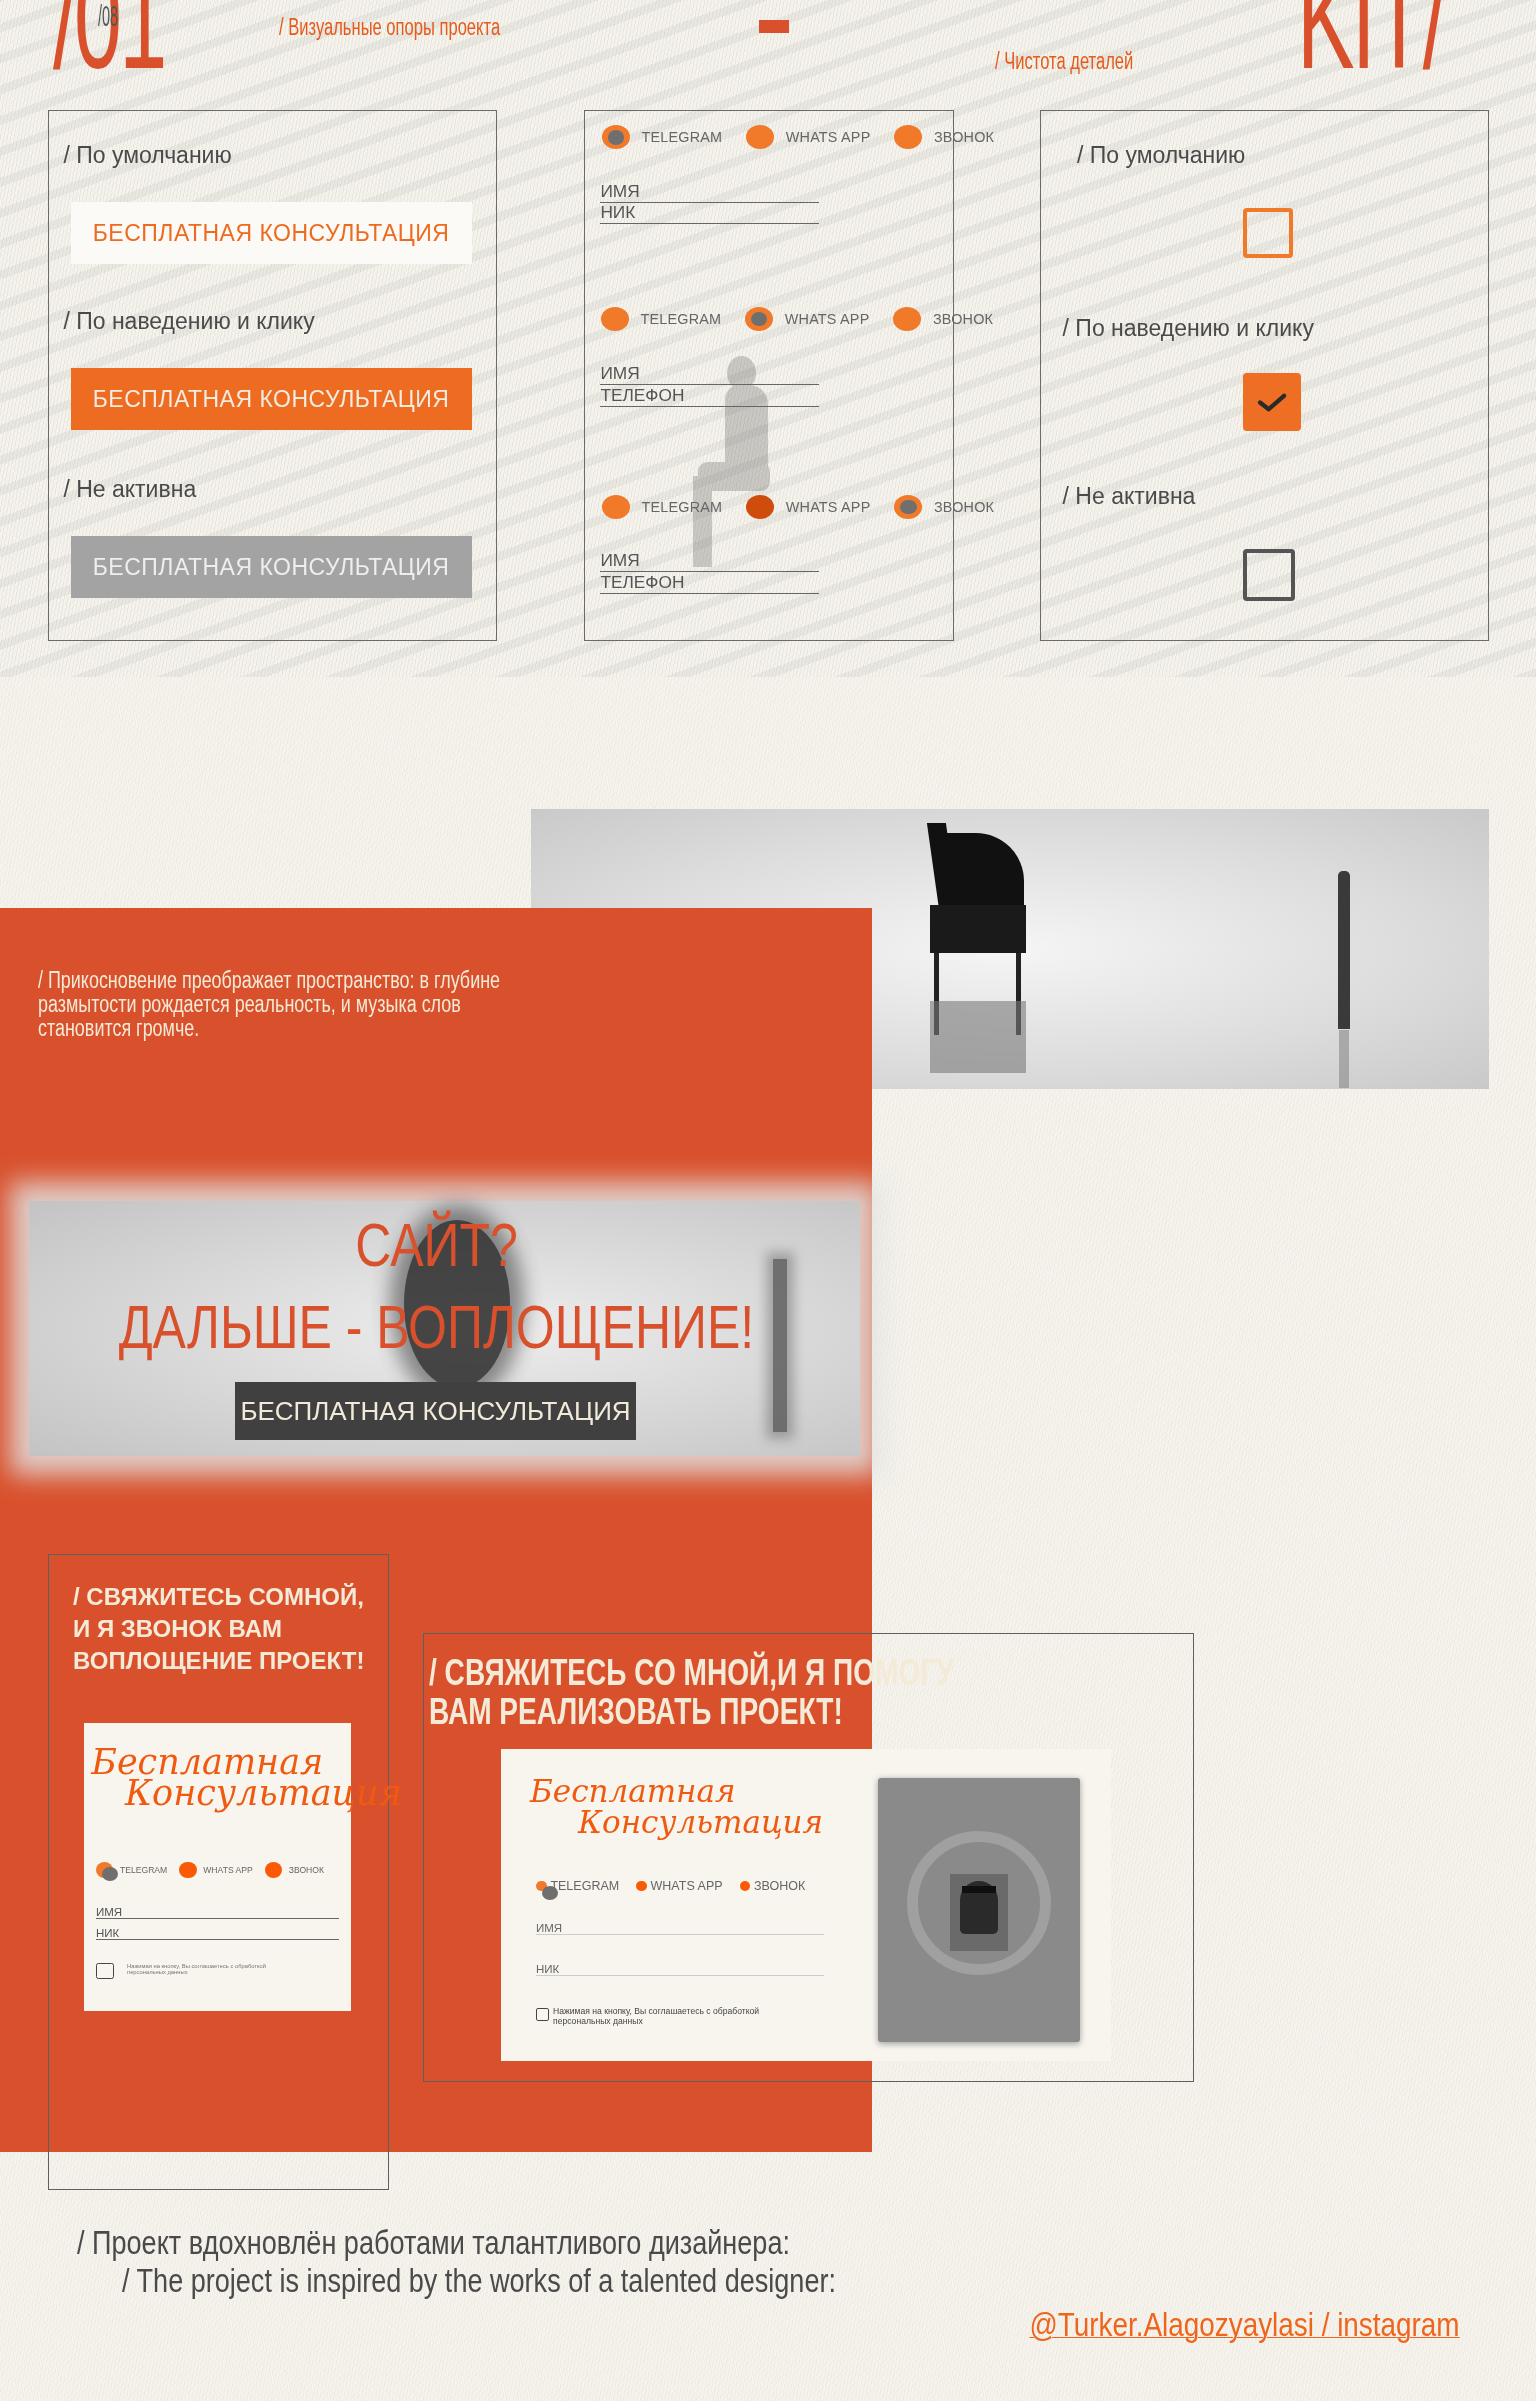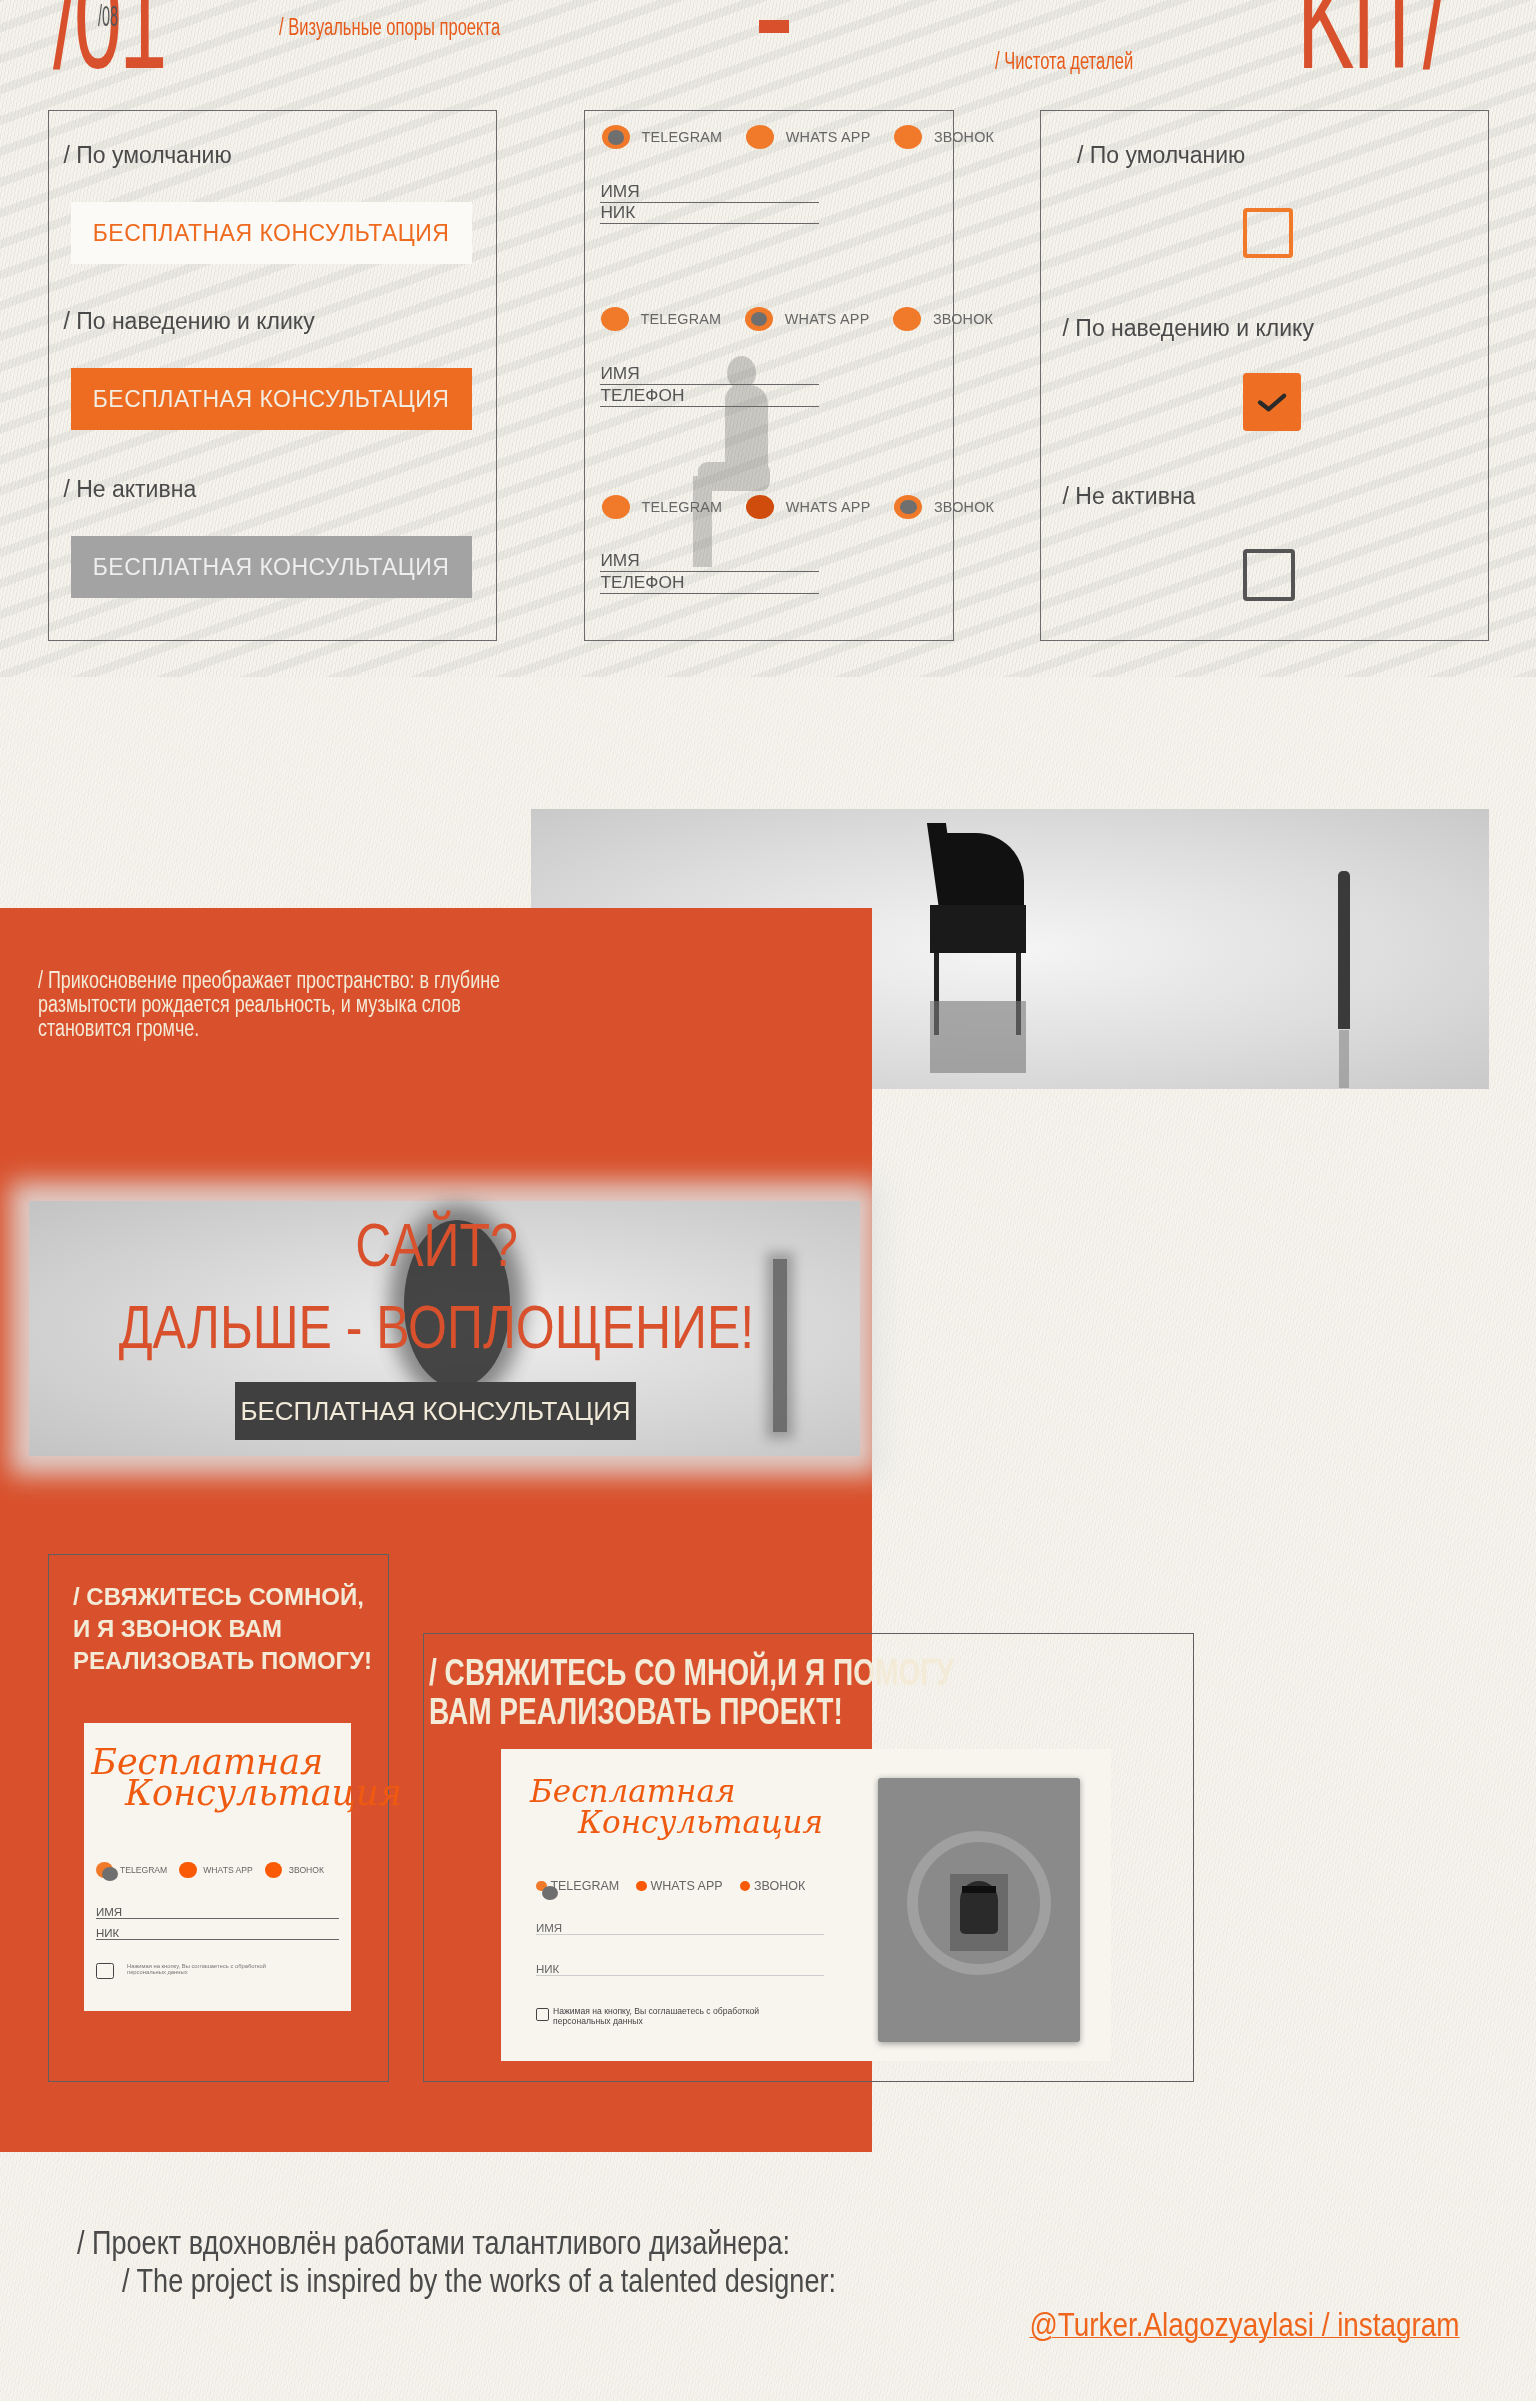--- a/index.html
+++ b/index.html
@@ -178,25 +178,25 @@
 <div class="abs quote" style="left:38px;top:968px;">/ Прикосновение преображает пространство: в глубине размытости рождается реальность, и музыка слов становится громче.</div>
 
 <div class="abs blur-photo" style="left:29px;top:1201px;width:831px;height:255px;">
   <div class="abs" style="left:375px;top:19px;width:106px;height:168px;border-radius:50%;background:#1d1d1d;opacity:0.8;box-shadow:0 0 19px 14.4px rgba(30,30,30,0.6);"></div>
   <div class="abs" style="left:744px;top:58px;width:14.4px;height:173px;background:#444;opacity:0.7;box-shadow:0 0 12px 6.7px rgba(60,60,60,0.5);"></div>
 </div>
 <div class="abs cta-title" style="left:14.4px;top:1210px;width:845px;">САЙТ?</div>
 <div class="abs cta-title" style="left:14.4px;top:1292px;width:845px;">ДАЛЬШЕ - ВОПЛОЩЕНИЕ!</div>
 <div class="abs cta-btn" style="left:235px;top:1382px;width:401px;height:58px;">БЕСПЛАТНАЯ КОНСУЛЬТАЦИЯ</div>
 
-<div class="abs frame" style="left:48px;top:1554px;width:341px;height:528px;">
+<div class="abs frame" style="left:48px;top:1554px;width:341px;height:636px;">
   <div class="abs card-head" style="left:24px;top:26.4px;width:307px;">
     <div>/ СВЯЖИТЕСЬ СОМНОЙ,</div>
     <div>И Я ЗВОНОК ВАМ</div>
-    <div>РЕАЛИЗОВАТЬ ПОМОГУ!</div>
+    <div>ВОПЛОЩЕНИЕ ПРОЕКТ!</div>
   </div>
   <div class="abs mini-form" style="left:35px;top:168px;width:267px;height:288px;">
     <div class="abs script" style="left:7.2px;top:19px;font-size:35px;">Бесплатная</div>
     <div class="abs script" style="left:41px;top:50px;font-size:35px;">Консультация</div>
 
     <div class="abs" style="left:12px;top:139px;display:flex;align-items:center;">
       <div class="radio on" style="width:17.3px;height:16.3px;"></div>
       <span class="mini-radio-label" style="margin:0 12px 0 6.7px;">TELEGRAM</span>
       <div class="radio" style="width:17.3px;height:16.3px;background:#fa5a05;"></div>
       <span class="mini-radio-label" style="margin:0 12px 0 6.7px;">WHATS APP</span>

